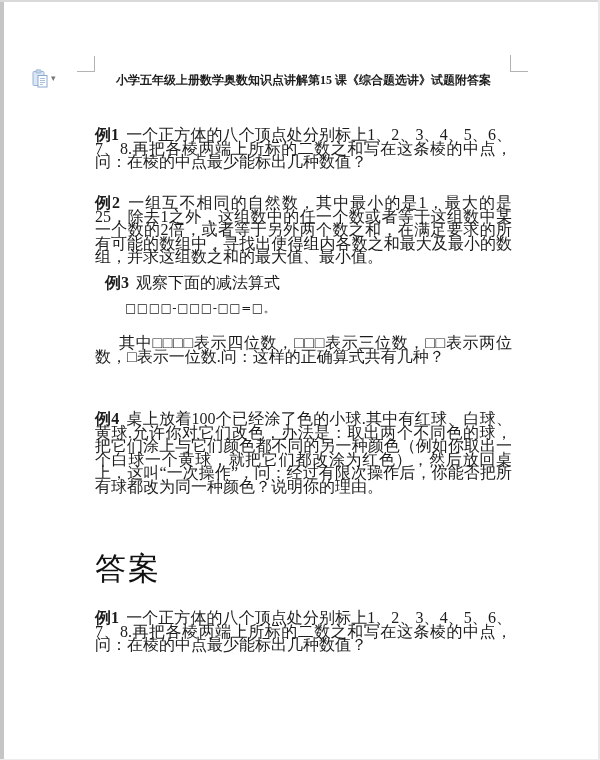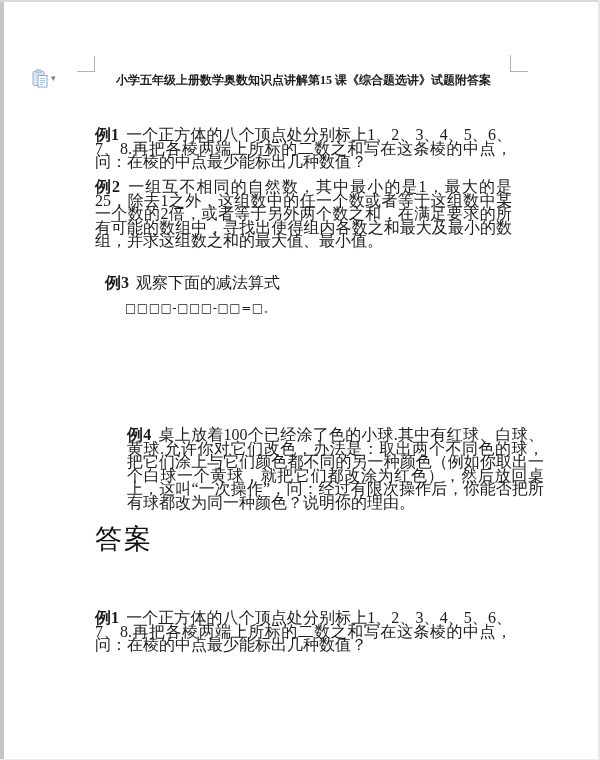--- a/index.html
+++ b/index.html
@@ -29,29 +29,29 @@
 
   
   .doc-title { position: absolute; left: 95px; top: 73px; width: 417px;
                text-align: center; font-weight: bold; font-size: 12px; line-height: 14px; }
 
   .para { position: absolute; left: 95px; width: 417px;
           font-size: 16px; line-height: 13.6px; text-align: justify; }
   .para .lbl { font-weight: bold; margin-right: 7px; }
 
   .p1      { top: 128px; }
-  .p2      { top: 180px; }
+  .p2      { top: 196px; }
   .p3intro { top: 276px; margin-left: 10px; }
   .p3formula { top: 302px; padding-left: 30px; text-align: left; letter-spacing: 0.5px;
                font-family: "DejaVu Sans", sans-serif; font-size: 12px; }
   .p3note  { top: 336px; text-indent: 24px; }
-  .p4      { top: 428px; margin-left: 32px; }
+  .p4      { top: 412px; }
 
-  .answers-heading { position: absolute; left: 95px; top: 524px;
-                     font-size: 27px; line-height: 30px; font-weight: 500;
+  .answers-heading { position: absolute; left: 95px; top: 554px;
+                     font-size: 31px; line-height: 30px; font-weight: 500;
                      letter-spacing: 2px; color: #111; }
   .p1b     { top: 611px; }
 </style>
 </head>
 <body>
 
 <div class="screen">
 
   <div class="edge edge-left"></div>
   <div class="edge edge-top"></div>
@@ -82,20 +82,21 @@
   <div class="para p2">
     <span class="lbl">例2</span><span>一组互不相同的自然数，其中最小的是1，最大的是25，除去1之外，这组数中的任一个数或者等于这组数中某一个数的2倍，或者等于另外两个数之和，在满足要求的所有可能的数组中，寻找出使得组内各数之和最大及最小的数组，并求这组数之和的最大值、最小值。</span>
   </div>
 
   <div class="para p3intro">
     <span class="lbl">例3</span><span>观察下面的减法算式</span>
   </div>
 
   <div class="para p3formula">□□□□-□□□-□□=□。</div>
 
+  <div class="para p3note">其中□□□□表示四位数，□□□表示三位数，□□表示两位数，□表示一位数.问：这样的正确算式共有几种？</div>
 
   <div class="para p4">
     <span class="lbl">例4</span><span>桌上放着100个已经涂了色的小球.其中有红球、白球、黄球.允许你对它们改色，办法是：取出两个不同色的球，把它们涂上与它们颜色都不同的另一种颜色（例如你取出一个白球一个黄球，就把它们都改涂为红色），然后放回桌上，这叫“一次操作”，问：经过有限次操作后，你能否把所有球都改为同一种颜色？说明你的理由。</span>
   </div>
 
   <div class="answers-heading">答案</div>
 
   <div class="para p1b">
     <span class="lbl">例1</span><span>一个正方体的八个顶点处分别标上1、2、3、4、5、6、7、8.再把各棱两端上所标的二数之和写在这条棱的中点，问：在棱的中点最少能标出几种数值？</span>
   </div>

